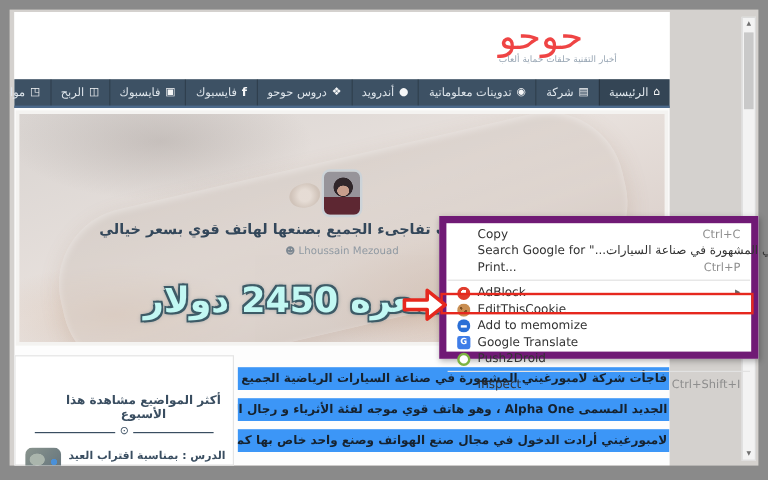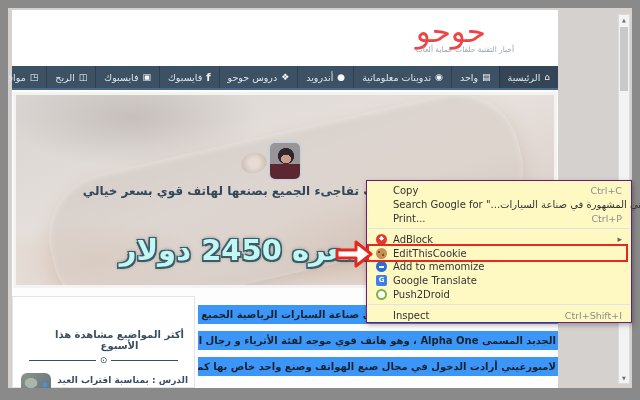--- a/index.html
+++ b/index.html
@@ -79,22 +79,22 @@
   .sel-line .sel{background:#3c96f7;color:#16222e;font-size:10px;font-weight:bold;padding:4px 2px;}
 
   
   #scrollbar{position:absolute;right:2px;top:6px;width:12px;height:370px;background:#f3f3f3;
     border:1px solid #dcdcdc;}
   .scroll-arrow{position:absolute;left:0;width:100%;height:10px;text-align:center;font-size:5px;
     color:#6f6f6f;line-height:10px;}
   .scroll-thumb{position:absolute;left:1px;top:12px;width:8px;height:64px;background:#c9c9c9;}
 
   
-  #context-menu{position:absolute;left:366px;top:180px;width:266px;height:143px;background:#fef9c3;
-    border:1px solid #701a75;box-shadow:1px 2px 5px rgba(0,0,0,.3);padding:3px 0 4px 0;z-index:20;}
+  #context-menu{position:absolute;left:366px;top:180px;width:266px;height:119px;background:#ffffff;
+    border:6px solid #701a75;box-shadow:1px 2px 5px rgba(0,0,0,.3);padding:3px 0 4px 0;z-index:20;}
   .mrow{height:13.8px;display:flex;align-items:center;padding:0 9px 0 9px;font-size:10px;color:#333;}
   .mrow .ico-slot{width:17px;flex:0 0 auto;display:flex;align-items:center;}
   .mrow .mlabel{flex:0 0 auto;}
   .mrow .spacer{flex:1;}
   .mrow .shortcut{color:#8d8d8d;font-size:9.5px;}
   .mrow .subarrow{color:#666;font-size:9px;}
   .msep{height:1px;background:#e2e2e2;margin:3px 1px;}
   .rtlq{direction:rtl;unicode-bidi:isolate;}
   .ci{width:11px;height:11px;border-radius:50%;display:inline-block;}
   .ci-adblock{background:radial-gradient(circle 2.2px at 50% 40%,#fff 90%,transparent),#e03c2d;}
@@ -127,21 +127,21 @@
         </div>
       </div>
 
       <div id="main-nav">
         <div class="nav-item active">
           <span class="nav-ico">⌂</span>
           <span>الرئيسية</span>
         </div>
         <div class="nav-item">
           <span class="nav-ico">▤</span>
-          <span>واحد</span>
+          <span>شركة</span>
         </div>
         <div class="nav-item">
           <span class="nav-ico">◉</span>
           <span>تدوينات معلوماتية</span>
         </div>
         <div class="nav-item">
           <span class="nav-ico">●</span>
           <span>أندرويد</span>
         </div>
         <div class="nav-item">
@@ -165,20 +165,24 @@
           <span>مواقع</span>
         </div>
 
       </div>
 
       <div id="featured">
         <div class="phone"></div>
         <div class="phone-cam"></div>
         <div class="avatar"></div>
         <div class="slide-title">لامبورغيني للسيارات تفاجىء الجميع بصنعها لهاتف قوي بسعر خيالي</div>
+        <div class="slide-author">
+          <span>Lhoussain Mezouad</span>
+          <span class="u-ico">☻</span>
+        </div>
         <div class="price">سعره 2450 دولار</div>
       </div>
 
       <div id="sidebar-widget">
         <div class="widget-title">أكثر المواضيع مشاهدة هذا الأسبوع</div>
         <div class="widget-divider">
           <span class="dline"></span>
           <span class="dglyph">⊙</span>
           <span class="dline"></span>
         </div>

